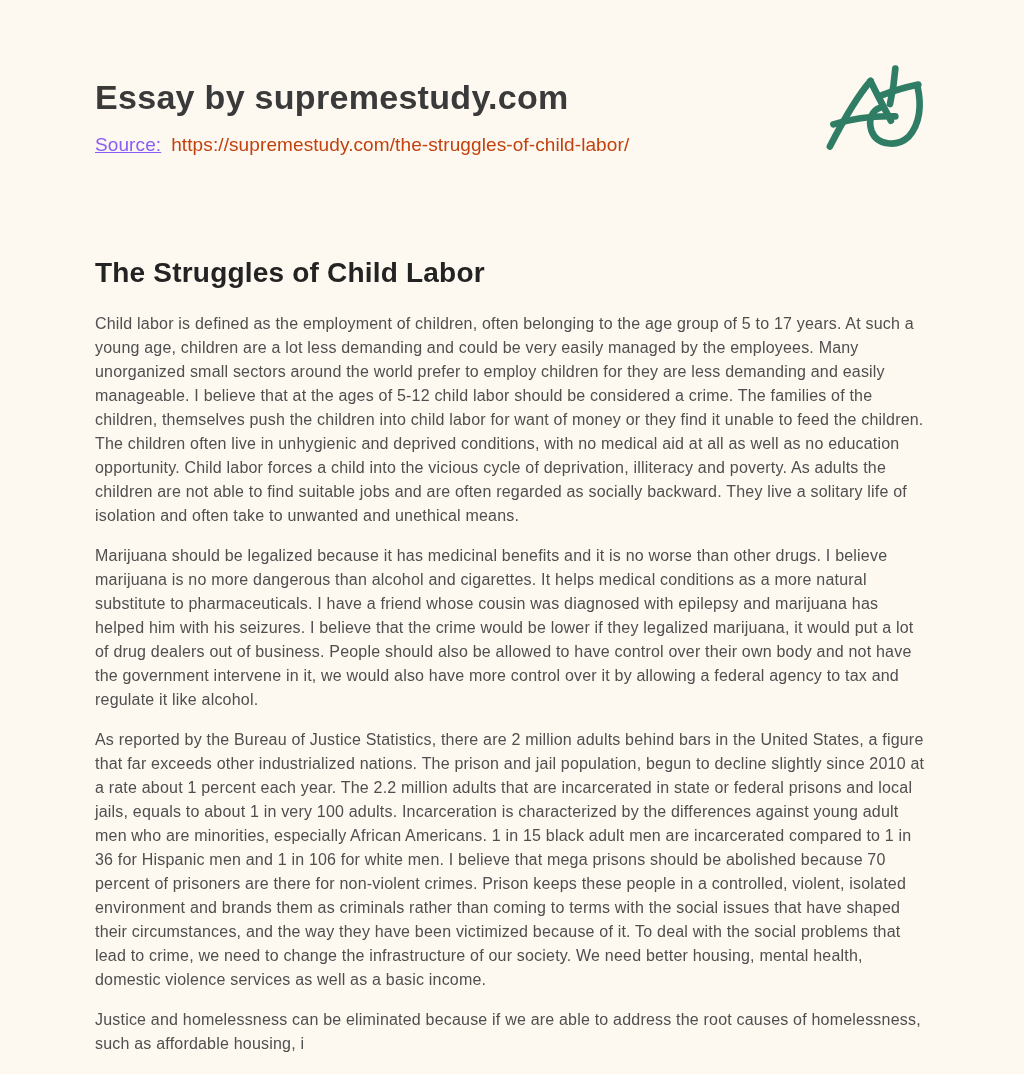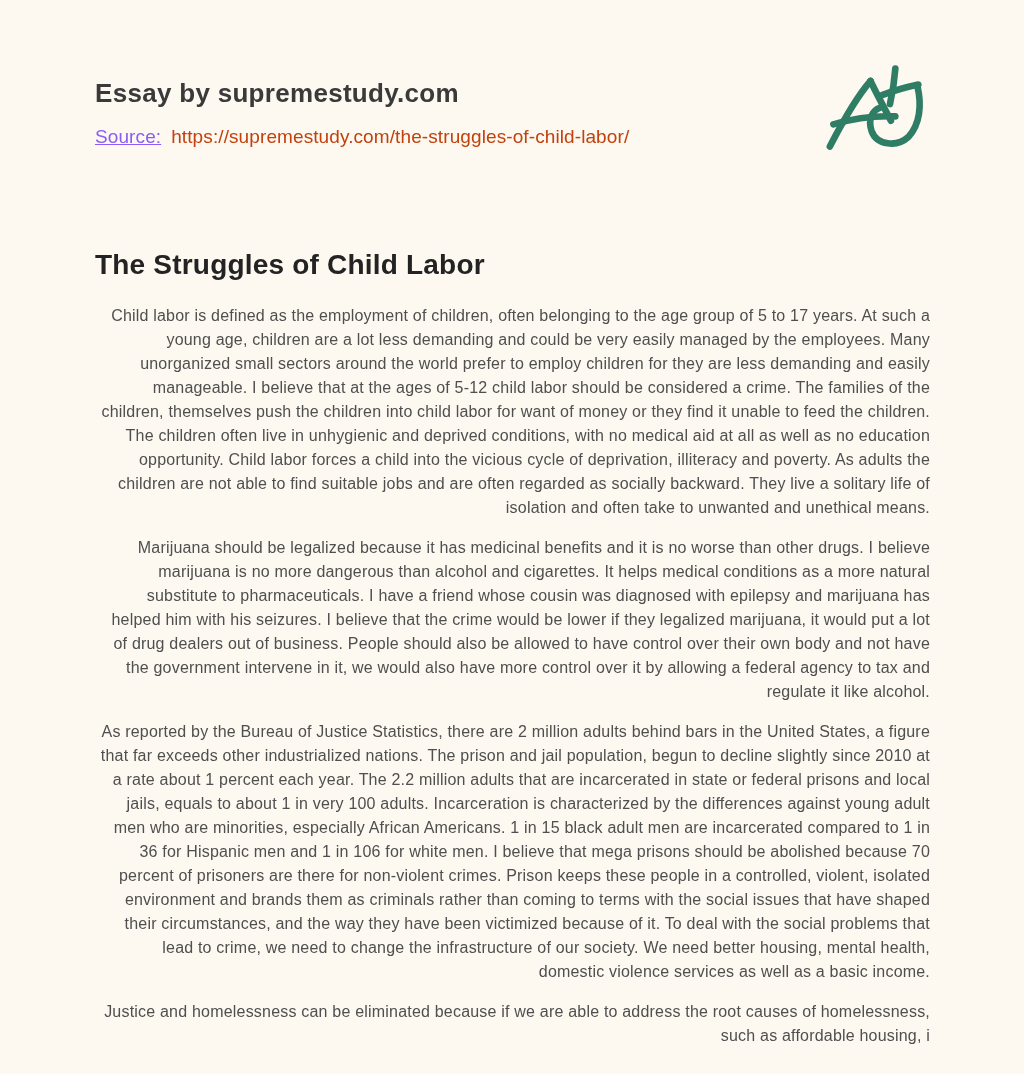--- a/index.html
+++ b/index.html
@@ -15,21 +15,21 @@
   }
   .page {
     position: relative;
     box-sizing: border-box;
     width: 1024px;
     height: 1074px;
     padding: 78px 94px 0 95px;
   }
   .site-title {
     margin: 0;
-    font-size: 26px;
+    font-size: 34px;
     font-weight: 700;
     color: #3a3a3a;
     letter-spacing: 0.3px;
   }
   .source-line {
     margin-top: 17px;
     font-size: 19px;
     letter-spacing: 0.1px;
   }
   .source-label {
@@ -63,21 +63,20 @@
   }
   .essay-body {
     margin-top: 22px;
   }
   .essay-body p {
     margin: 0 0 16px 0;
     font-size: 16px;
     line-height: 24px;
     color: #4f4f4f;
     letter-spacing: 0.2px;
-    text-align: right;
   }
 </style>
 </head>
 <body>
 
 <div class="page">
 
   <div class="header">
     <h1 class="site-title">Essay by supremestudy.com</h1>
     <div class="source-line">

